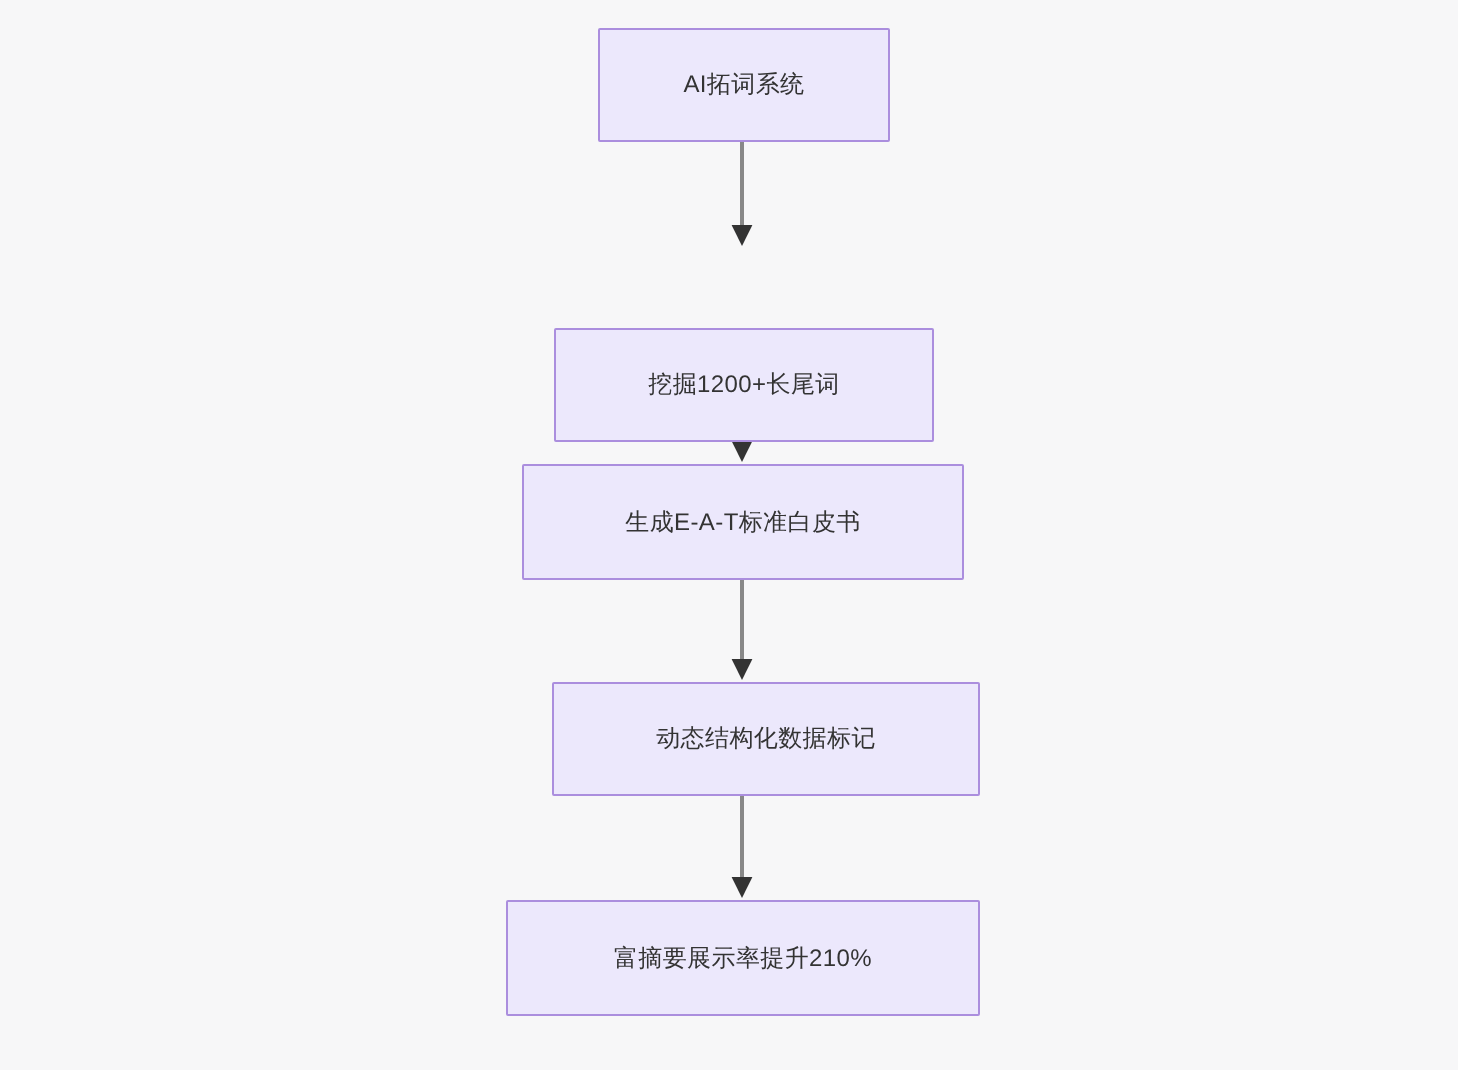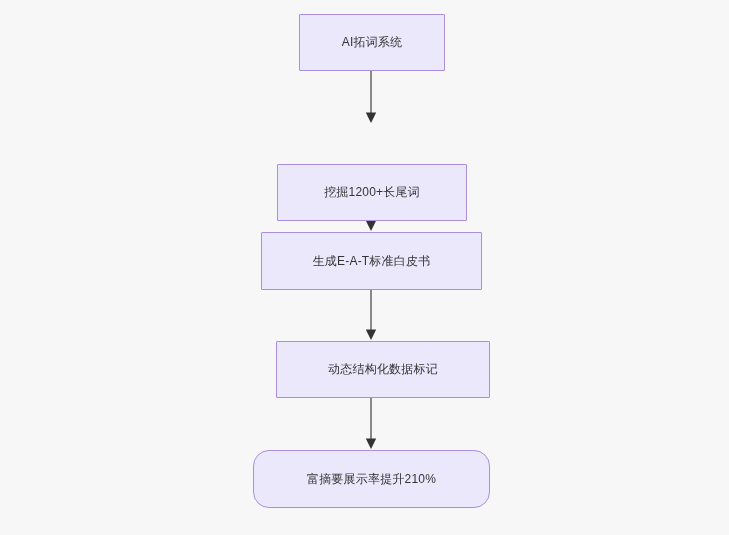--- a/index.html
+++ b/index.html
@@ -78,17 +78,17 @@
   </div>
   <div class="node" style="left: 277px; top: 124px; width: 190px; height: 57px; margin-top: 40px;">
     <span class="node-label">挖掘1200+长尾词</span>
   </div>
   <div class="node" style="left: 261px; top: 232px; width: 221px; height: 58px;">
     <span class="node-label">生成E-A-T标准白皮书</span>
   </div>
   <div class="node" style="left: 264px; top: 341px; width: 214px; height: 57px; margin-left: 12px;">
     <span class="node-label">动态结构化数据标记</span>
   </div>
-  <div class="node" style="left: 253px; top: 450px; width: 237px; height: 58px; border-radius: 16px;">
+  <div class="node" style="left: 253px; top: 450px; width: 237px; height: 58px;">
     <span class="node-label">富摘要展示率提升210%</span>
   </div>
 
 </div>
 
 </body></html>

